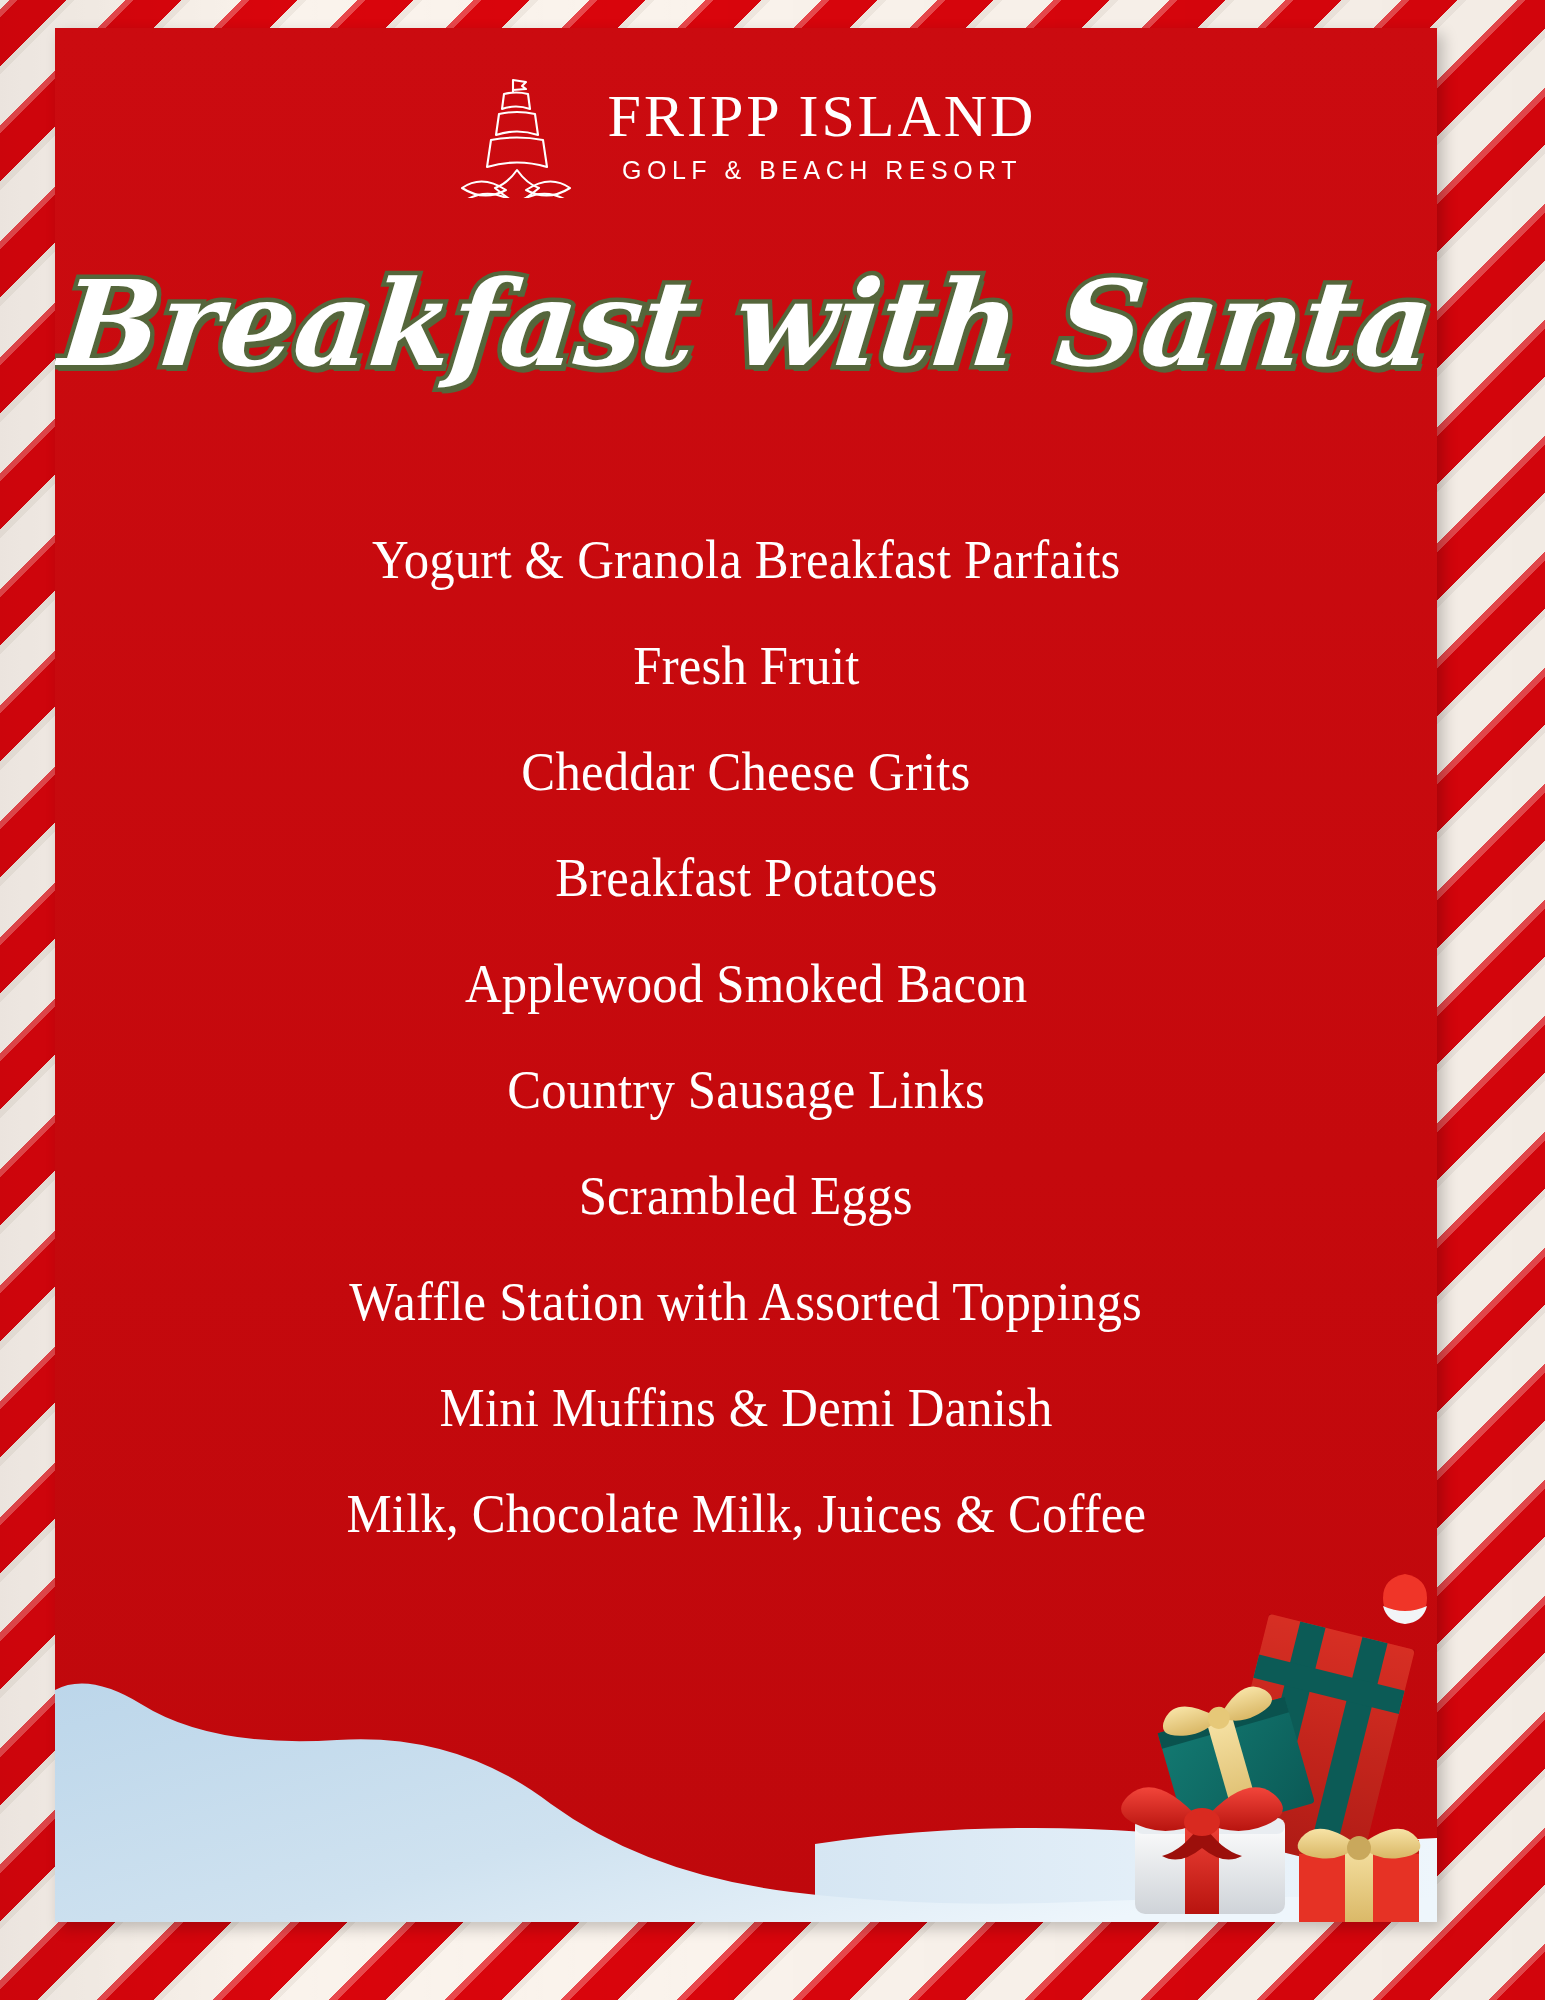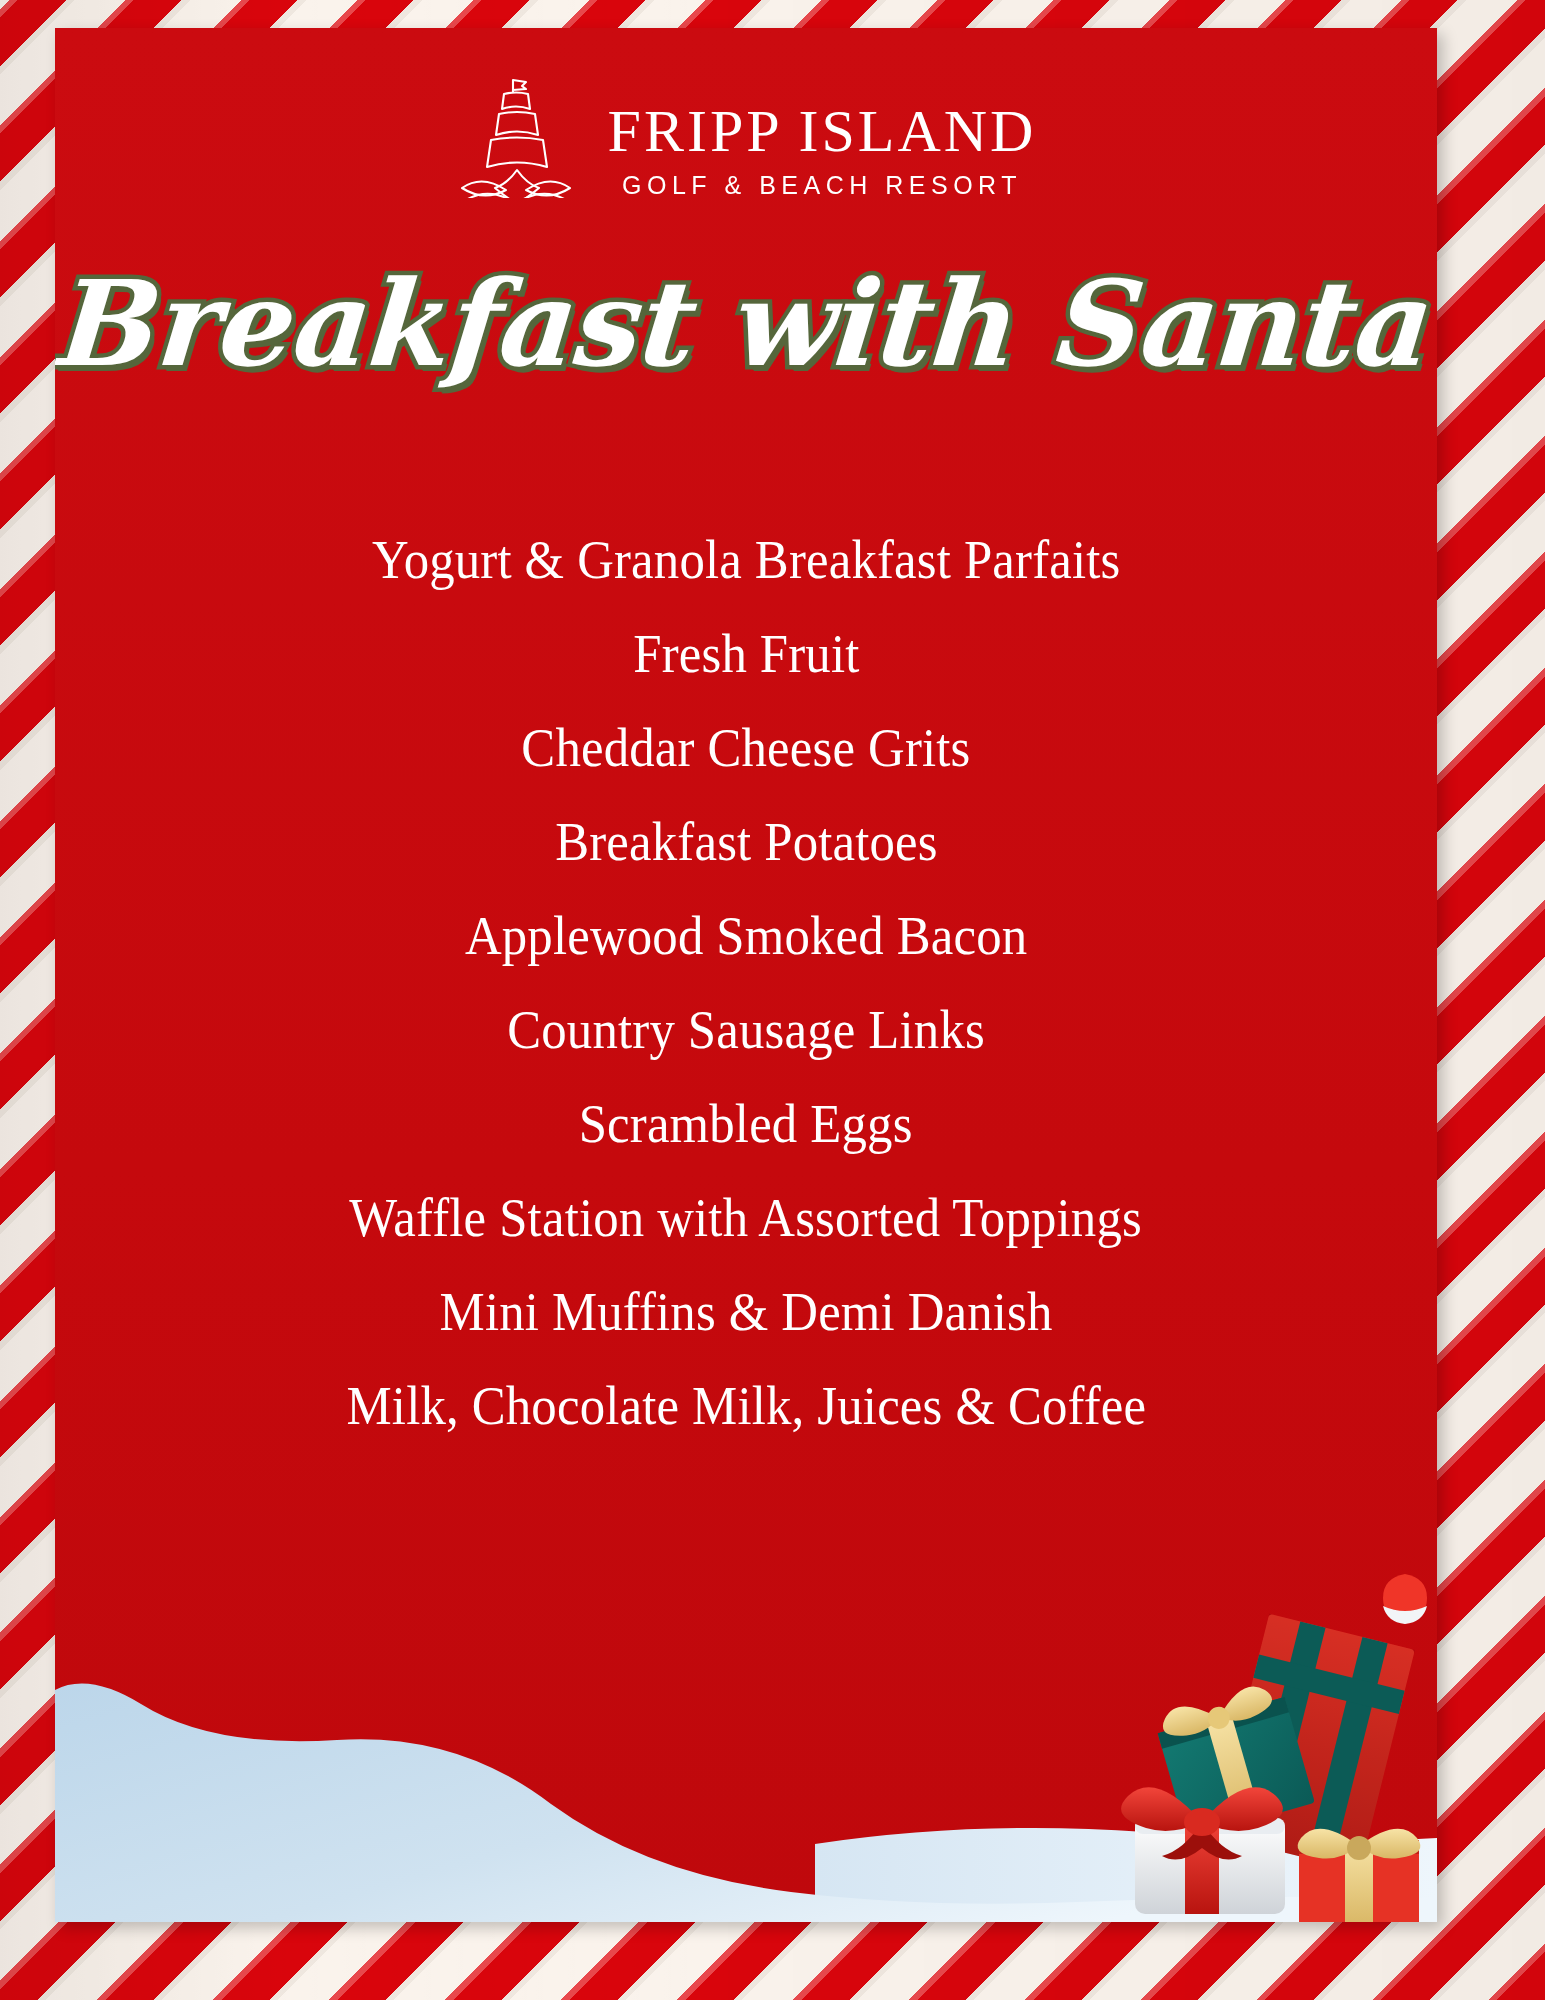--- a/index.html
+++ b/index.html
@@ -48,21 +48,21 @@
     background-image:linear-gradient(180deg,#cb0b10 0%, #c5090d 60%, #bf080c 100%);
     overflow:hidden;
     box-shadow: 6px 6px 14px rgba(0,0,0,.22);
   }
 
   
   .logo-block{
     position:absolute; left:0; right:0; top:42px;
     display:flex; flex-direction:column; align-items:center;
   }
-  .logo-row{ display:flex; align-items:flex-end; gap:32px; }
+  .logo-row{ display:flex; align-items:center; gap:32px; }
   .logo-mark{ width:120px; height:128px; flex:0 0 auto; }
   .logo-words{ display:flex; flex-direction:column; align-items:center; }
   .logo-name{
     color:#fff; font-family:"Liberation Serif", serif;
     font-size:60px; letter-spacing:3px; line-height:1;
     font-weight:400; white-space:nowrap;
   }
   .logo-tag{
     color:#fff; font-family:Liberation Sans, sans-serif;
     font-size:25px; letter-spacing:5.5px; line-height:1;
@@ -87,21 +87,21 @@
     text-shadow:
        5px 6px 0 #55663b,
        4px 5px 0 #55663b,
        3px 4px 0 #55663b;
   }
 
   
   .menu{
     position:absolute; left:40px; right:40px; top:505px;
     display:flex; flex-direction:column; align-items:center;
-    gap:4px;
+    gap:16px;
   }
   .menu-item{
     color:#ffffff;
     font-family:"Liberation Serif", serif;
     font-size:54px;
     line-height:1;
     letter-spacing:.2px;
     text-align:center;
     white-space:nowrap;
     margin-bottom:36px;

